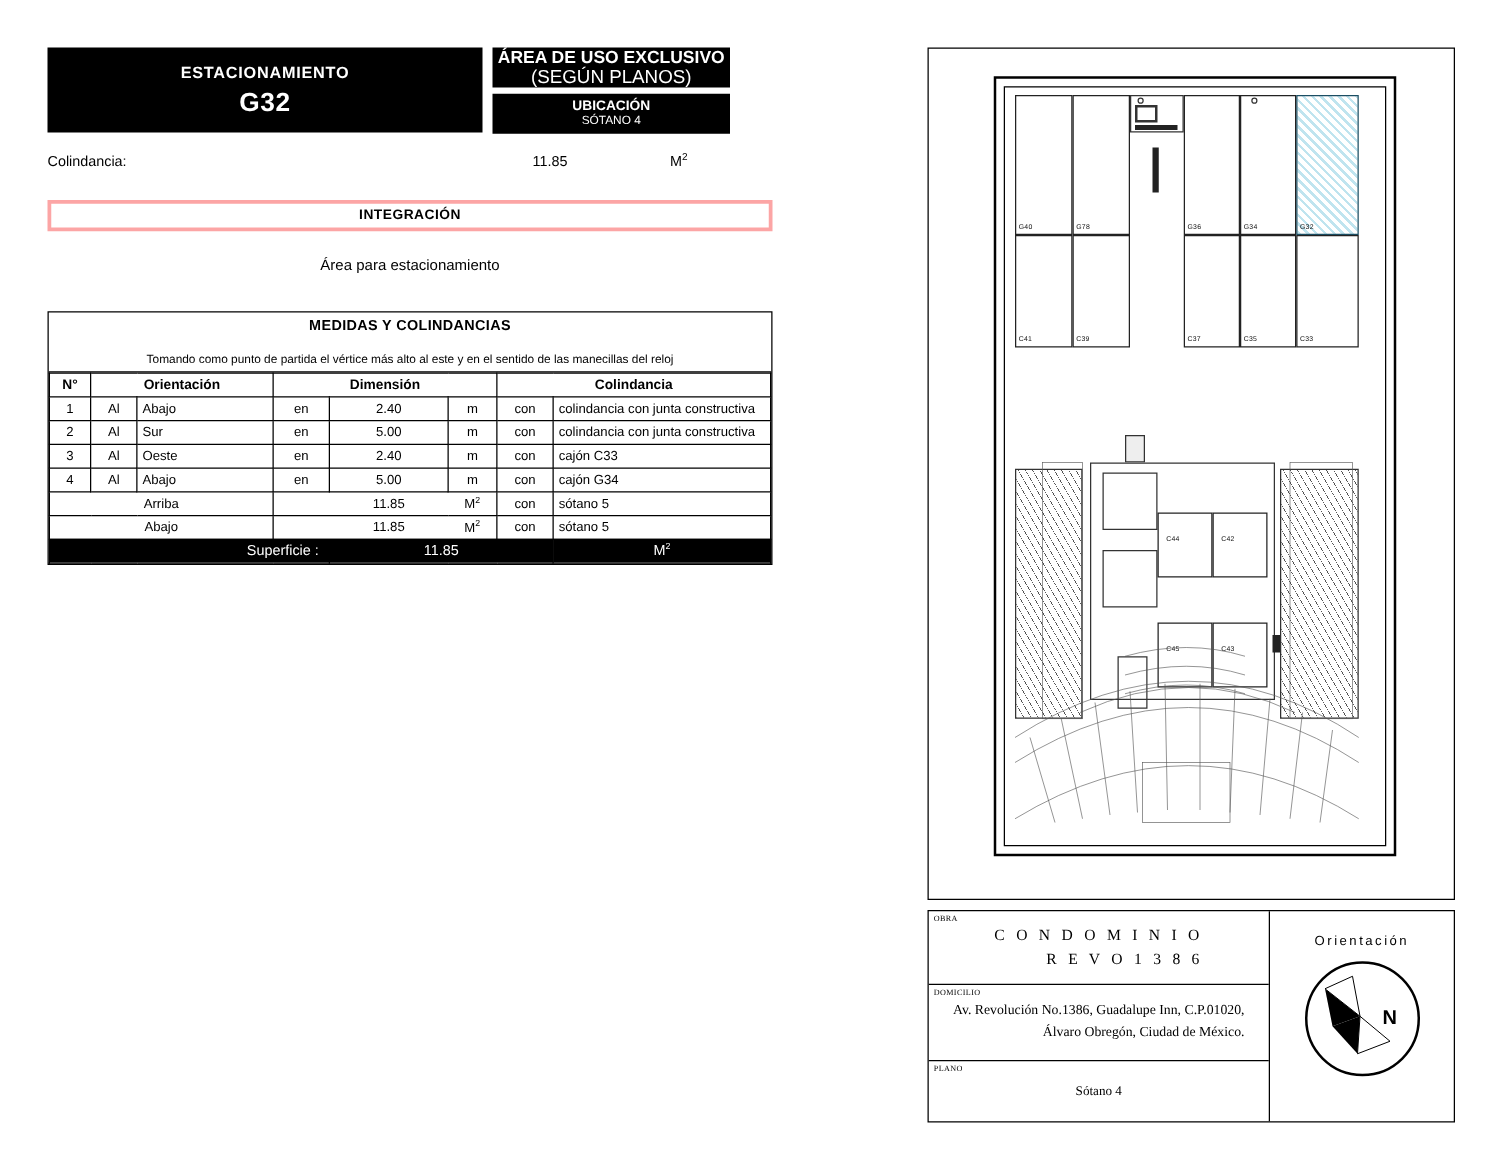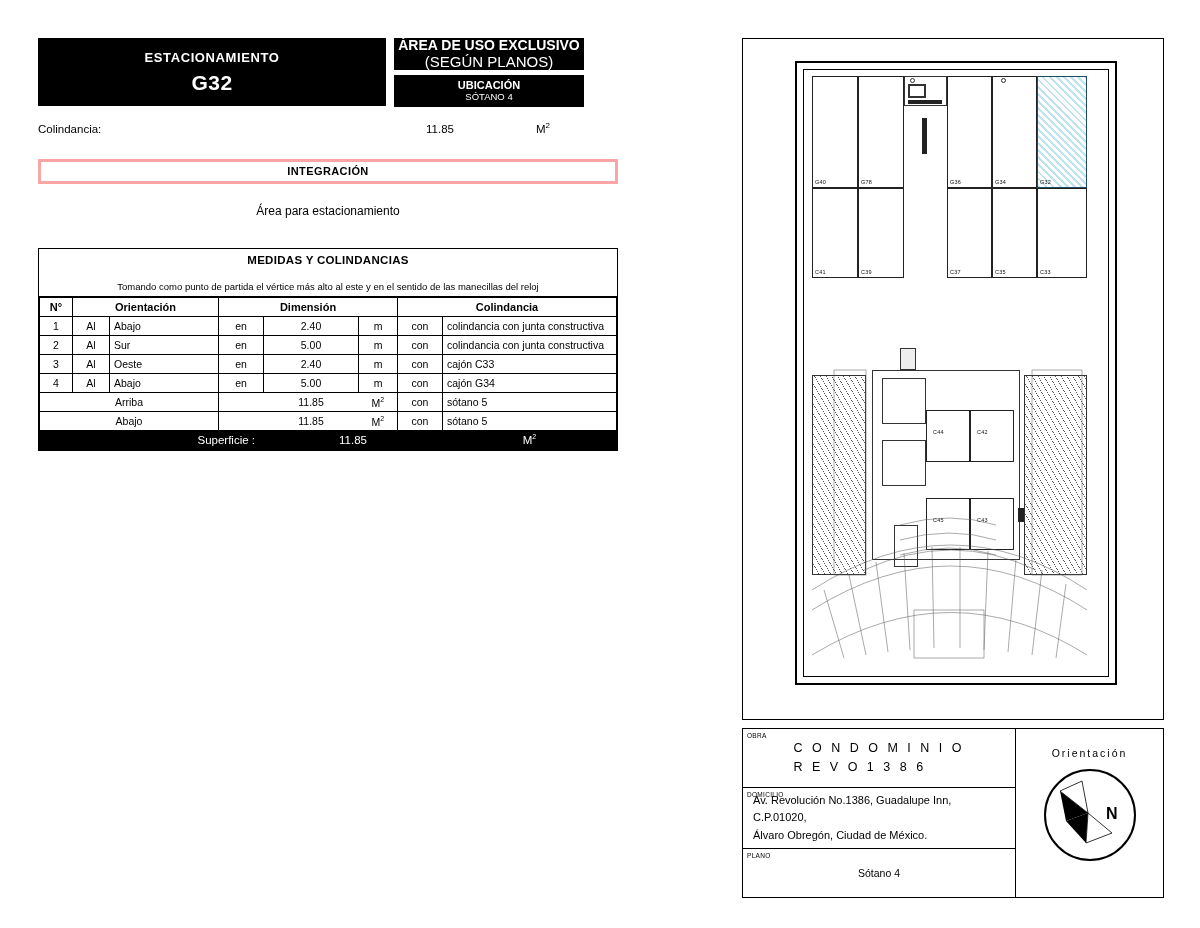--- a/index.html
+++ b/index.html
@@ -262,21 +262,22 @@
     border-right: 1px solid #000;
     display: flex;
     flex-direction: column;
   }
   .tb-cell {
     border-bottom: 1px solid #000;
     position: relative;
     display: flex;
     align-items: center;
     justify-content: center;
-    text-align: left;
+    text-align: right;
+    font-family: Liberation Serif, serif;
   }
   .tb-cell:last-child { border-bottom: none; }
   .tb-tag {
     position: absolute;
     left: 4px;
     top: 3px;
     font-size: 6.5px;
     letter-spacing: 0.3px;
   }
   .tb-obra { height: 58px; }

